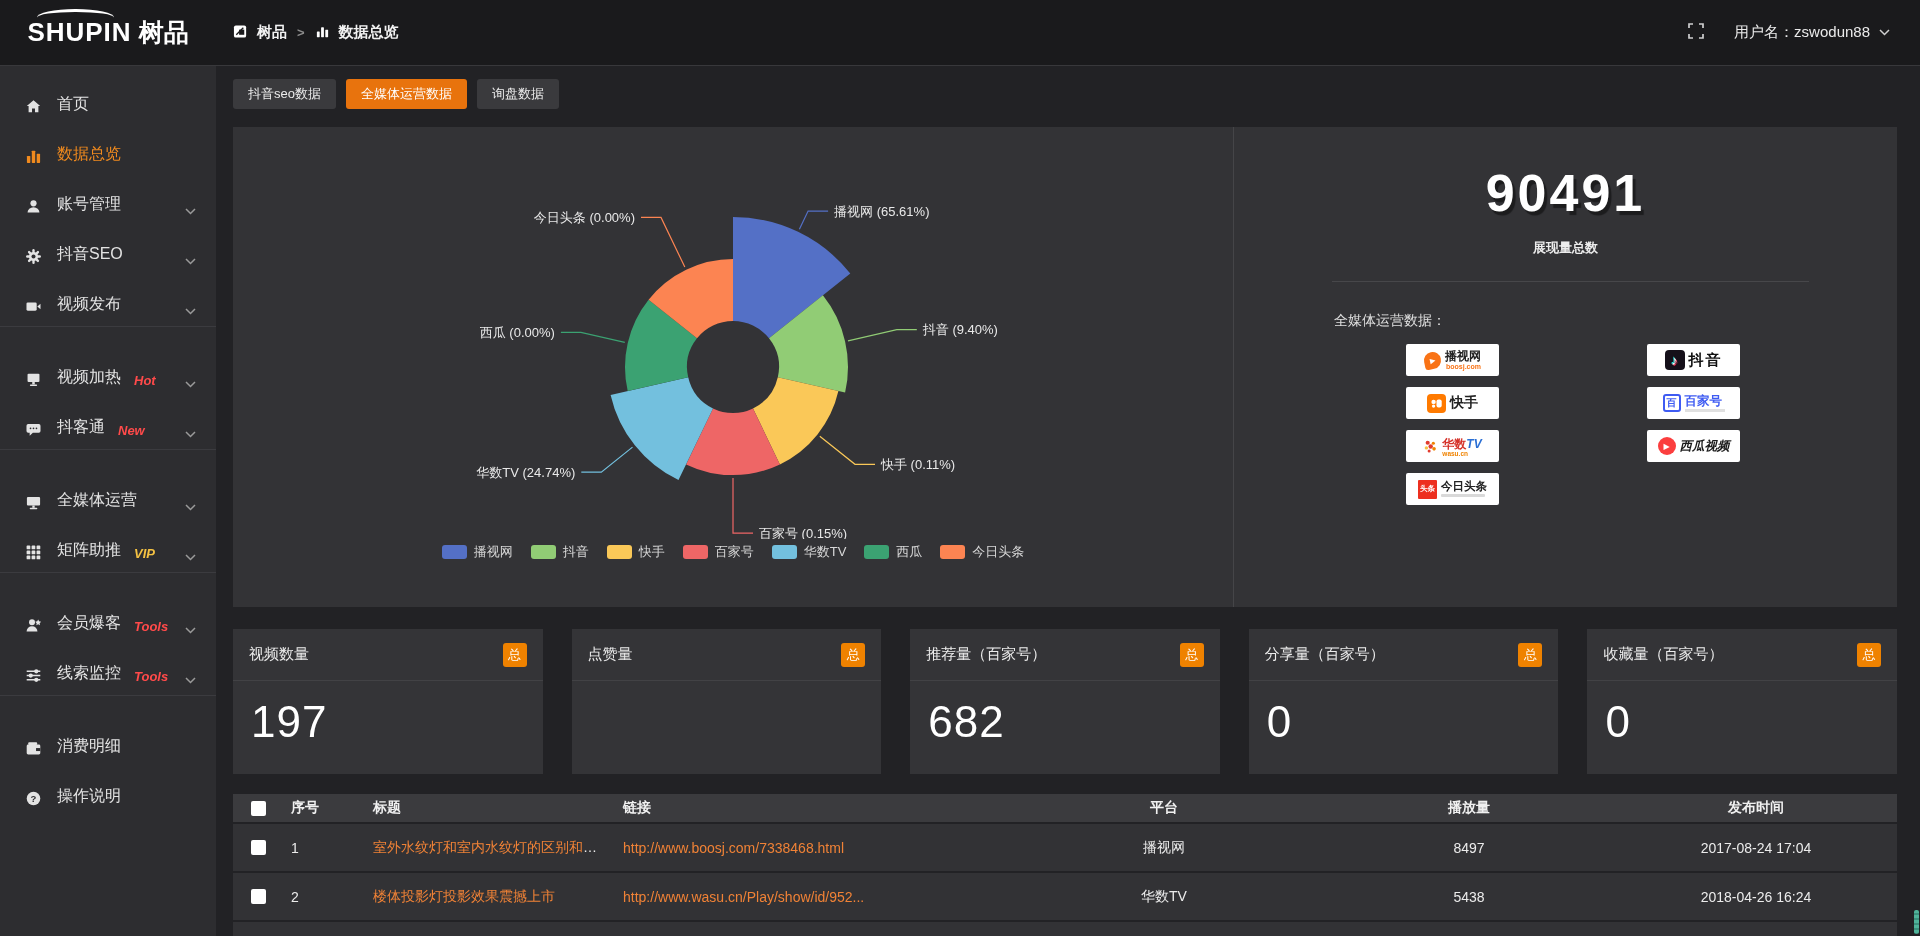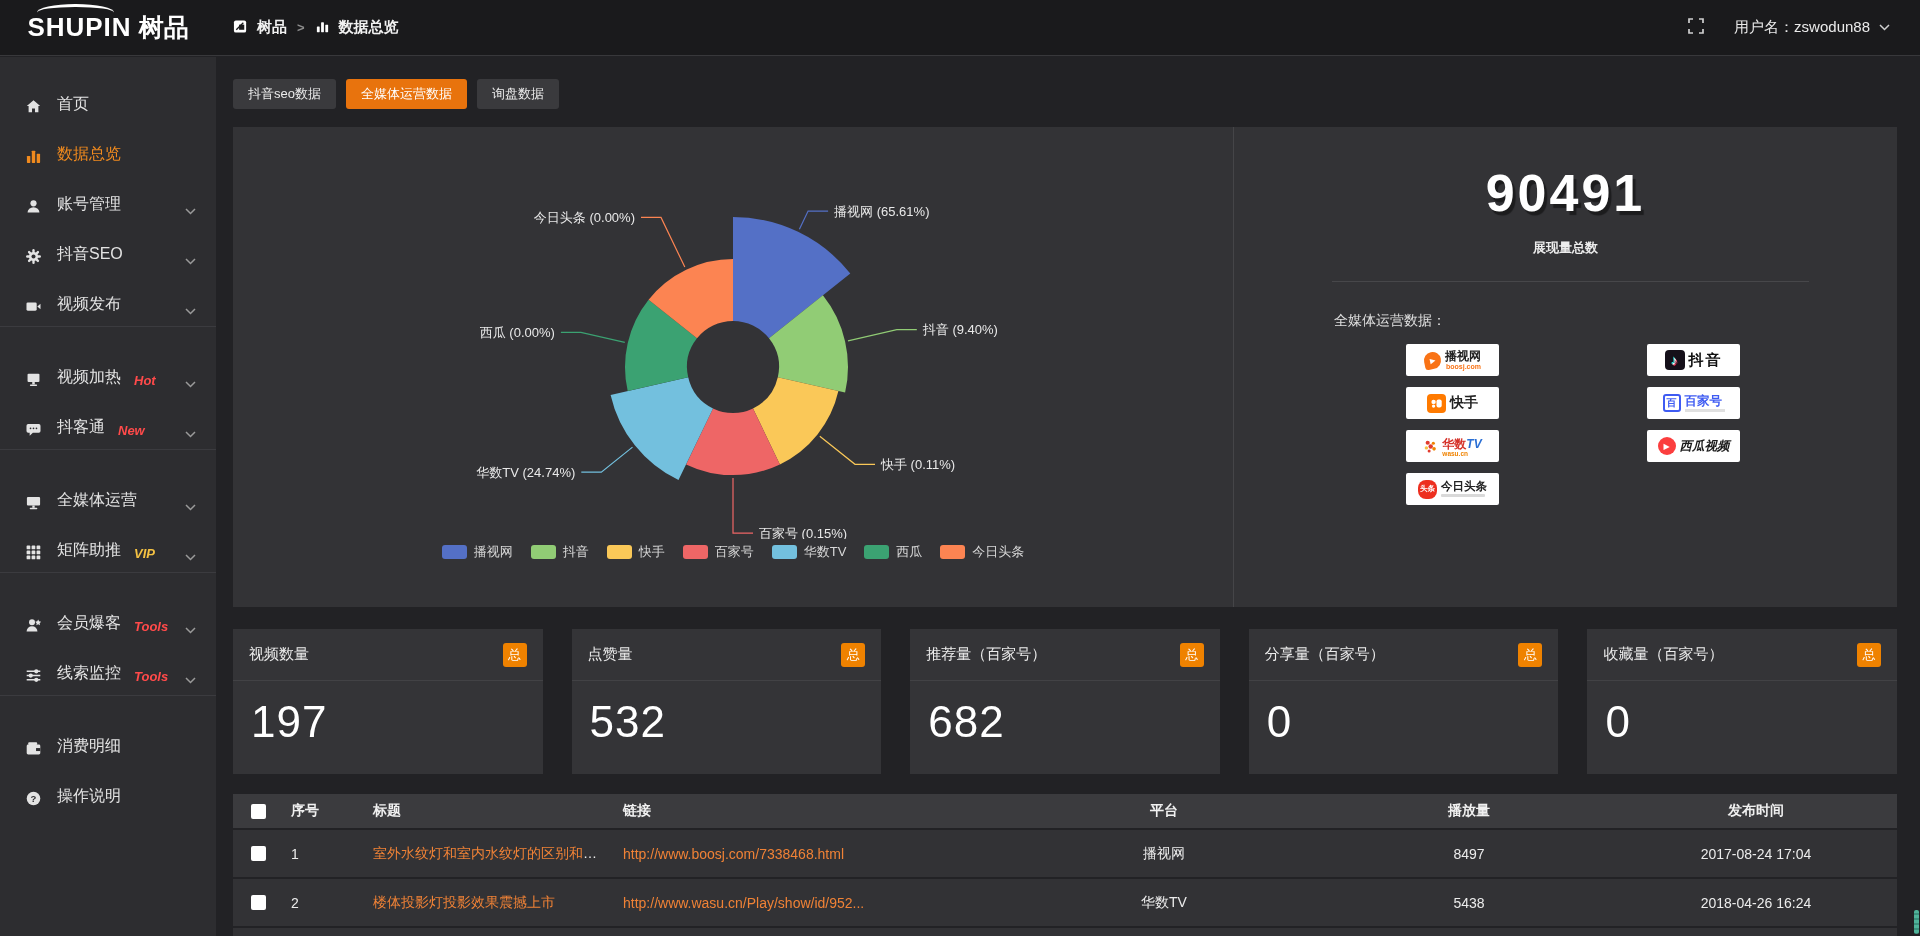--- a/index.html
+++ b/index.html
@@ -1,18 +1,18 @@
 <!DOCTYPE html>
 <html><head>
 <meta charset="utf-8">
 <style>
 *{box-sizing:border-box;margin:0;padding:0}
 html,body{width:1920px;height:936px;overflow:hidden;background:#222225;font-family:"Liberation Sans","DejaVu Sans",sans-serif}
 
-.topbar{position:fixed;top:0;left:0;width:1920px;height:56px;background:#1a1a1c;border-bottom:1px solid #38383b;display:flex;align-items:center;z-index:20}
+.topbar{position:fixed;top:0;left:0;width:1920px;height:66px;background:#1a1a1c;border-bottom:1px solid #38383b;display:flex;align-items:center;z-index:20}
 .logo{width:216px;display:flex;align-items:center;justify-content:center;gap:7px;flex:none}
 .logo-arc{position:relative;display:inline-block}
 .logo-arc::before{content:"";position:absolute;left:10px;right:18px;top:-8px;height:14px;border-top:3px solid #fff;border-radius:50%}
 .logo-en{font-size:26px;font-weight:800;color:#fff;letter-spacing:1px}
 .logo-cn{font-size:25px;font-weight:800;color:#fff}
 .crumbs{display:flex;align-items:center;gap:10px;margin-left:17px}
 .crumb{display:flex;align-items:center;gap:7px;font-size:15px;font-weight:bold;color:#f2f2f2}
 .crumb-sep{color:#8d8d8d;font-size:13px;font-weight:bold}
 .topbar-right{margin-left:auto;display:flex;gap:30px;padding-right:30px}
 .user{display:flex;align-items:center;gap:9px;font-size:15px;color:#eaeaea;cursor:pointer}
@@ -47,21 +47,21 @@
 .plat{width:93px;height:32px;background:#fff;border-radius:2px;display:flex;align-items:center;justify-content:center;gap:4px;overflow:hidden}
 
 .cards{display:flex;gap:29px;margin:22px 23px 0 17px}
 .card{flex:1;background:#343437;height:145px}
 .card-head{height:52px;display:flex;align-items:center;justify-content:space-between;padding:0 16px;border-bottom:1px solid #424245}
 .card-label{font-size:15px;color:#ececec}
 .badge-total{width:24px;height:24px;border-radius:3px;background:#ef8200;color:#fff;font-size:13px;display:flex;align-items:center;justify-content:center}
 .card-value{padding:16px 18px 0;font-size:44px;color:#fff;font-weight:500;letter-spacing:1px}
 
 table.video-table{margin:18px 23px 0 17px;width:1664px;border-collapse:separate;border-spacing:0 2px;table-layout:fixed}
-.video-table th{background:#3b3b3e;height:34px;font-size:14px;color:#f0f0f0;font-weight:bold;padding:0 10px}
+.video-table th{background:#3b3b3e;height:28px;font-size:14px;color:#f0f0f0;font-weight:bold;padding:0 10px}
 .video-table td{background:#323235;height:47px;font-size:14px;color:#ececec;padding:0 10px;overflow:hidden;white-space:nowrap;text-overflow:ellipsis}
 .al{text-align:left}.ac{text-align:center}
 .checkbox{width:15px;height:15px;background:#fff;border-radius:2px;margin-left:8px;cursor:pointer}
 .row-link{color:#f08236;cursor:pointer}
 tr.partial td{height:20px}
 .scroll-thumb{position:fixed;right:1px;bottom:2px;width:5px;height:24px;border-radius:2px;background:repeating-linear-gradient(180deg,#4fb39a 0 3px,#3b8f7c 3px 5px)}
 </style>
 </head>
 <body>
 
@@ -397,21 +397,21 @@
                 <circle cx="8.2" cy="8" r="2.4" fill="#e23b2e"></circle>
                 <circle cx="11.8" cy="10.5" r="1.9" fill="#f08300"></circle>
                 <circle cx="6.5" cy="12.8" r="1.6" fill="#e23b2e"></circle>
               </svg>
               <span style="display:flex;flex-direction:column;line-height:1">
                 <span><b style="font-size:12px;color:#d5322a">华数</b><b style="font-size:12px;color:#2b6fd4;font-style:italic">TV</b></span>
                 <span style="font-size:6.5px;color:#f08300;font-weight:bold">wasu.cn</span>
               </span>
             </div>
             <div class="plat">
-              <span style="width:19px;height:19px;background:#ed2f1f;border-radius:8px;color:#fff;font-size:7.5px;font-weight:bold;display:flex;align-items:center;justify-content:center;line-height:1">头条</span>
+              <span style="width:19px;height:19px;background:#ed2f1f;border-radius:1px;color:#fff;font-size:7.5px;font-weight:bold;display:flex;align-items:center;justify-content:center;line-height:1">头条</span>
               <span style="display:flex;flex-direction:column;line-height:1;gap:2px">
                 <b style="font-size:11.5px;color:#222">今日头条</b>
                 <span style="height:3px;width:44px;background:#d9d9d9;border-radius:1px"></span>
               </span>
             </div>
           </div>
           <div class="logo-col">
             <div class="plat">
               <span style="width:20px;height:20px;background:#15101a;border-radius:4px;display:flex;align-items:center;justify-content:center;color:#fff;font-size:13px;text-shadow:1px 1px 0 #fe2c55,-1px -1px 0 #25f4ee">♪</span>
               <b style="font-size:15px;color:#111;letter-spacing:2px">抖音</b>
@@ -438,21 +438,20 @@
           <span class="card-label">视频数量</span>
           <span class="badge-total">总</span>
         </div>
         <div class="card-value">197</div>
       </div>
       <div class="card">
         <div class="card-head">
           <span class="card-label">点赞量</span>
           <span class="badge-total">总</span>
         </div>
-        <div class="card-value">532</div>
       </div>
       <div class="card">
         <div class="card-head">
           <span class="card-label">推荐量（百家号）</span>
           <span class="badge-total">总</span>
         </div>
         <div class="card-value">682</div>
       </div>
       <div class="card">
         <div class="card-head">

